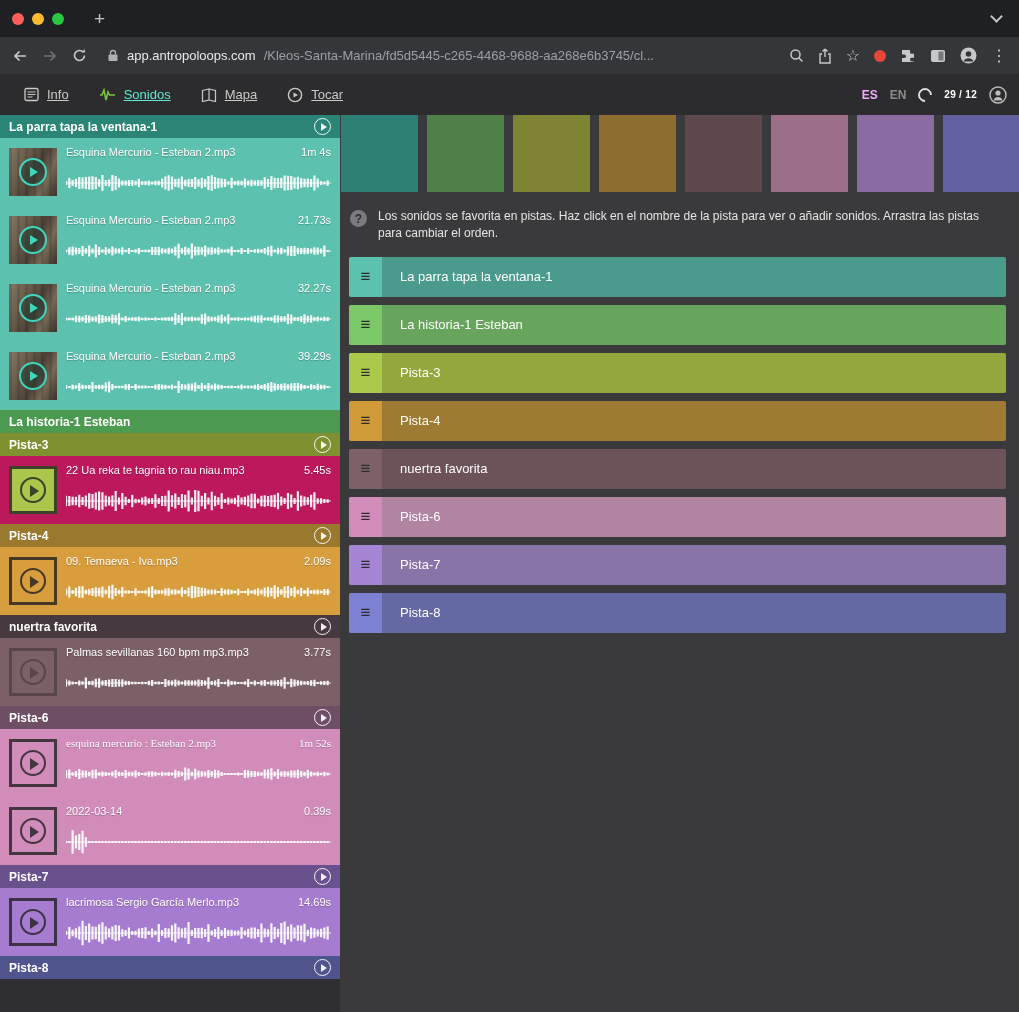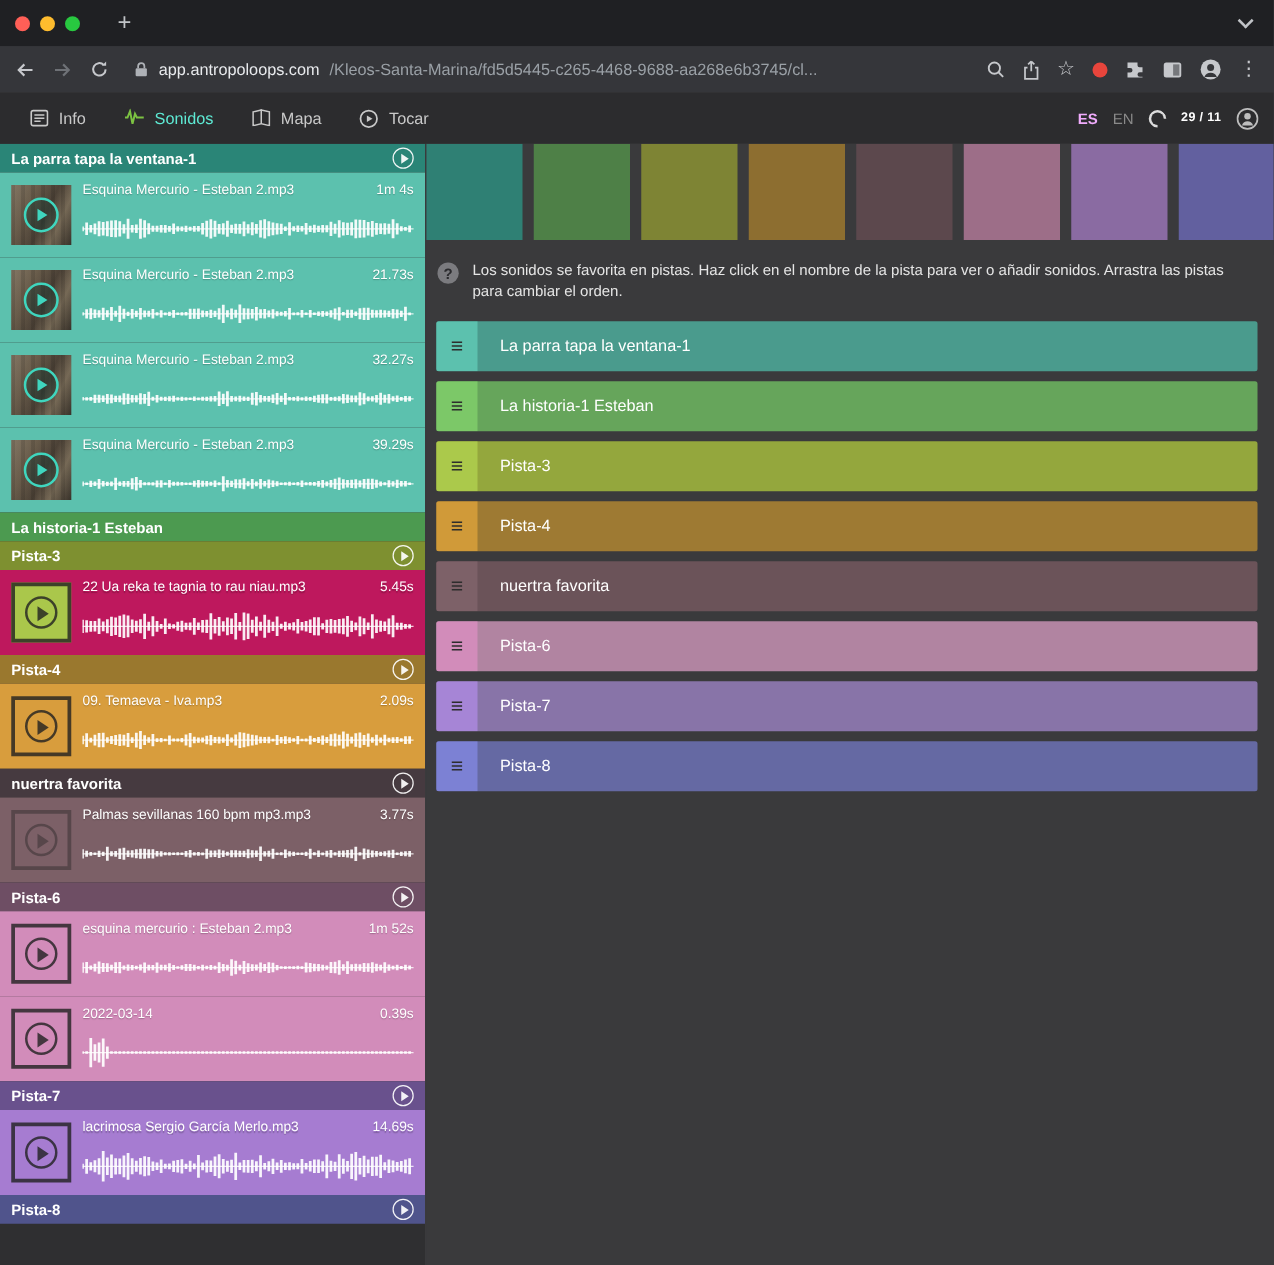--- a/index.html
+++ b/index.html
@@ -31,25 +31,25 @@
   
   .app{position:absolute;top:74px;left:0;right:0;bottom:0;background:#3a3a3c;}
   .app-header{position:absolute;top:0;left:0;right:0;height:41px;background:#2c2c2e;display:flex;align-items:center;}
   .crumb{width:340px;height:41px;flex:none;position:relative;display:flex;align-items:center;padding:0 10px;overflow:hidden;
     background:linear-gradient(100deg,#6b5d4e 0%,#8a7a66 22%,#5d4f42 45%,#84735f 62%,#4a3f35 82%,#6d6051 100%);}
   .crumb::before{content:'';position:absolute;inset:0;background:repeating-linear-gradient(90deg,rgba(0,0,0,.18) 0 4px,transparent 4px 13px);opacity:.5;}
   .crumb::after{content:'';position:absolute;inset:0;background:rgba(25,25,25,.30);}
   .crumb span{position:relative;z-index:2;color:#fff;font-size:13px;text-shadow:0 1px 2px rgba(0,0,0,.8);white-space:nowrap;}
   .crumb .sep{margin:0 6px;}
   .nav{display:flex;gap:30px;margin-left:24px;align-items:center;}
-  .nav-item{display:flex;gap:8px;align-items:flex-start;color:#c9c9c9;font-size:13px;cursor:default;}
+  .nav-item{display:flex;gap:8px;align-items:center;color:#c9c9c9;font-size:13px;cursor:default;text-decoration:underline;}
   .nav-item.active{color:#5eead4;}
   .hdr-right{margin-left:auto;display:flex;align-items:center;gap:12px;padding-right:12px;}
   .lang-es{color:#f0abfc;font-size:12px;font-weight:bold;}
-  .lang-en{color:#8a8a8a;font-size:12px;font-weight:normal;}
+  .lang-en{color:#8a8a8a;font-size:12px;font-weight:bold;}
   .gauge{width:14px;height:14px;border-radius:50%;border:2px solid #dcdcdc;border-bottom-color:transparent;transform:rotate(-45deg);}
   .counter{color:#fff;font-size:10px;font-weight:bold;letter-spacing:.3px;}
 
   
   .sidebar{position:absolute;top:41px;left:0;width:340px;bottom:0;overflow:hidden;background:#2f2f31;}
   .track-header{height:23px;display:flex;align-items:center;justify-content:space-between;padding:0 9px;color:#fff;font-size:12px;font-weight:600;}
   .play-circle{width:17px;height:17px;border:1.5px solid rgba(255,255,255,.92);border-radius:50%;position:relative;flex:none;}
   .play-circle::after{content:'';position:absolute;left:5.5px;top:4px;border-left:6px solid rgba(255,255,255,.92);border-top:4.5px solid transparent;border-bottom:4.5px solid transparent;}
   .track-message{padding:10px 9px;font-size:11px;height:34px;}
   .clip{height:68px;display:flex;align-items:center;gap:9px;padding:8px 9px;}
@@ -185,21 +185,21 @@
             <circle cx="8" cy="8" r="6.6" fill="none" stroke="#c9c9c9" stroke-width="1.4"></circle>
             <path d="M6.5 5.4v5.2L11 8z" fill="#c9c9c9"></path>
           </svg>
         <span>Tocar</span>
       </span>
     </div>
     <div class="hdr-right">
       <span class="lang-es">ES</span>
       <span class="lang-en">EN</span>
       <span class="gauge"></span>
-      <span class="counter">29 / 11</span>
+      <span class="counter">29 / 12</span>
       <svg width="18" height="18" viewBox="0 0 18 18">
           <circle cx="9" cy="9" r="8" fill="none" stroke="#bdbdbd" stroke-width="1.4"></circle>
           <circle cx="9" cy="7" r="2.6" fill="#bdbdbd"></circle>
           <path d="M4.5 14.4c.8-2.4 2.5-3.4 4.5-3.4s3.7 1 4.5 3.4" fill="#bdbdbd"></path>
         </svg>
     </div>
   </div>
 
   <aside class="sidebar" id="sidebar">
       <div class="track-section">
@@ -348,21 +348,21 @@
               </svg>
             </div>
           </div>
         </div>
       </div>
       <div class="track-section">
         <div class="track-header" style="background: rgb(110, 78, 100);">
           <span class="track-name">Pista-6</span>
           <span class="play-circle"></span>
         </div>
-        <div class="clip" style="background: rgb(210, 140, 186);">
+        <div class="clip" style="background: rgb(210, 140, 186); font-family: Liberation Serif, serif;">
           <div class="clip-art btn" style="background: rgb(210, 140, 186);">
             <span class="pc"></span>
           </div>
           <div class="clip-body">
             <div class="clip-top">
               <span class="clip-filename">esquina mercurio : Esteban 2.mp3</span>
               <span class="clip-duration">1m 52s</span>
             </div>
             <div class="clip-wave">
               <svg viewBox="0 0 240 30" preserveAspectRatio="none">

